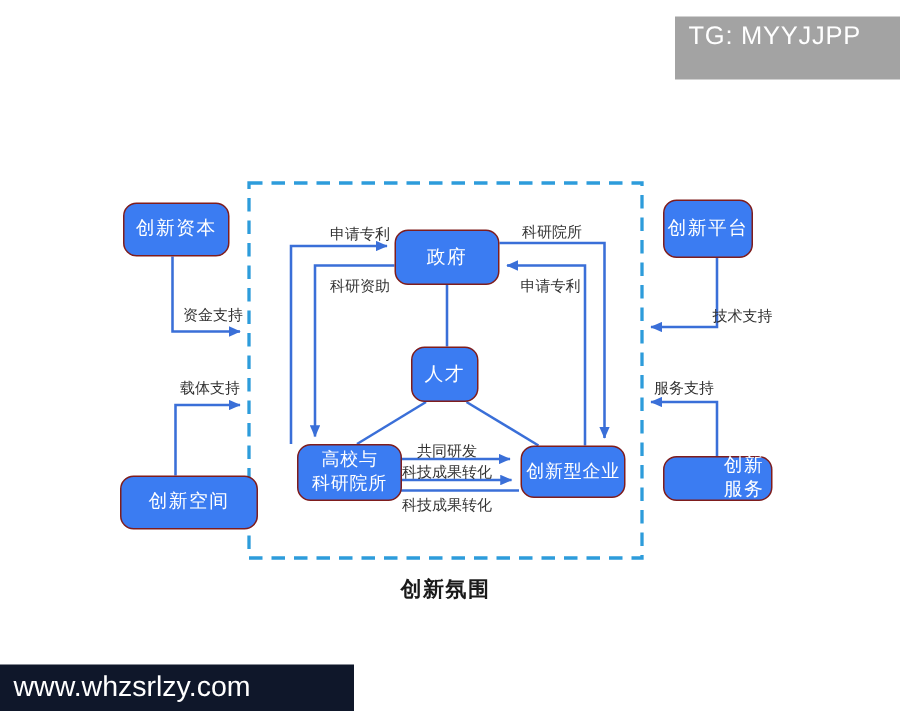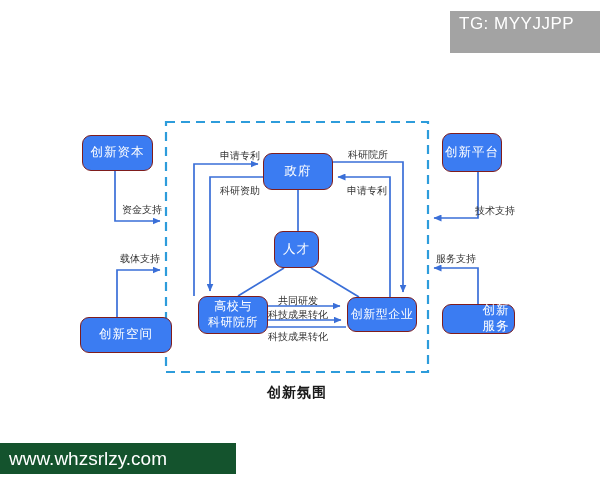--- a/index.html
+++ b/index.html
@@ -55,21 +55,21 @@
     background: #a3a3a3;
     color: #ffffff;
     font-size: 17px;
     line-height: 26px;
     padding-left: 9px;
     letter-spacing: 0.5px;
   }
   .site-watermark {
     position: absolute;
     left: 0; top: 443px; width: 236px; height: 31px;
-    background: #14532d;
+    background: #0f172a;
     color: #ffffff;
     font-size: 19px;
     line-height: 31px;
     padding-left: 9px;
   }
 </style>
 </head>
 <body>
 
 <div class="canvas">

